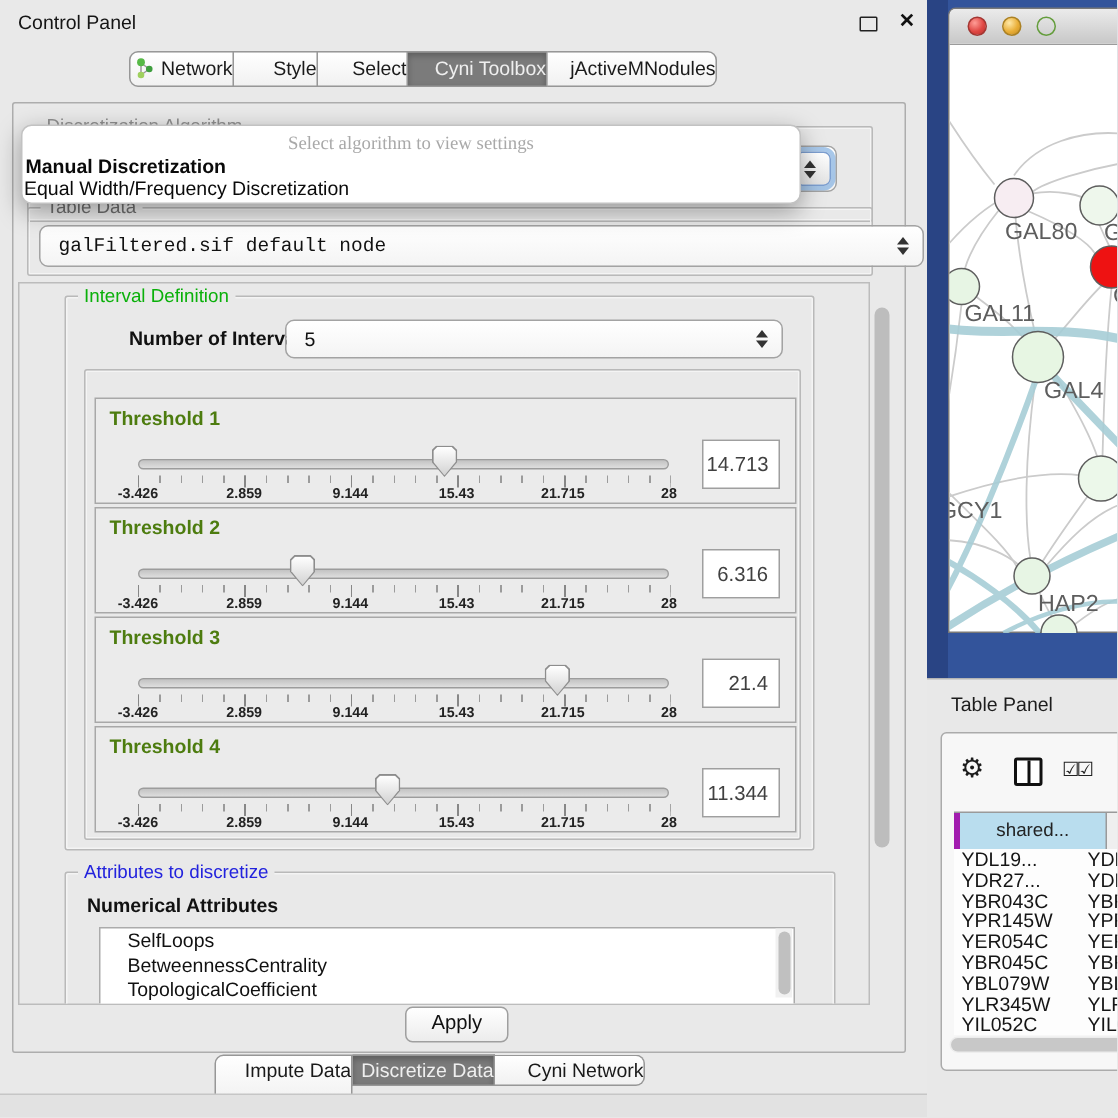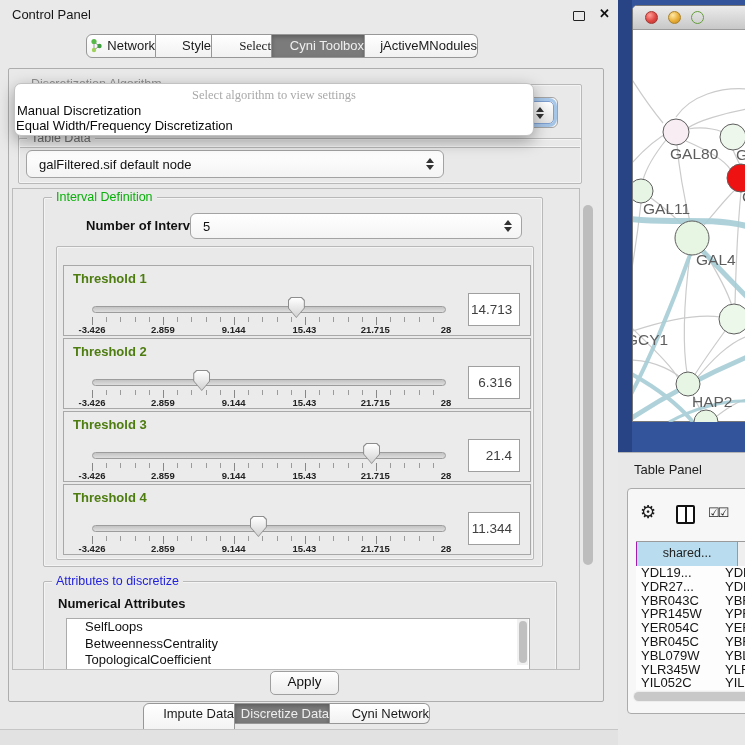--- a/index.html
+++ b/index.html
@@ -37,28 +37,28 @@
   .combo{position:absolute;box-sizing:border-box;background:linear-gradient(#ffffff,#f4f4f4);
          border:1px solid #a3a3a3;border-radius:6px;}
   .combo-text{position:absolute;left:12px;top:50%;transform:translateY(-50%);font-size:13px;color:#111;}
   .updown{position:absolute;right:8px;top:50%;transform:translateY(-50%);width:9px;height:12px;}
   .updown .up{position:absolute;left:0;top:0;width:0;height:0;border-left:4.5px solid transparent;border-right:4.5px solid transparent;border-bottom:5px solid #333;}
   .updown .dn{position:absolute;left:0;bottom:0;width:0;height:0;border-left:4.5px solid transparent;border-right:4.5px solid transparent;border-top:5px solid #333;}
   #algo-combo{left:26px;top:97px;width:532px;height:31px;z-index:1;}
   #algo-stepper{position:absolute;right:3px;top:3px;bottom:3px;width:22px;border-radius:5px;
       background:linear-gradient(#ffffff,#e3e3e3);border:1px solid #7d9fd0;
       box-shadow:0 0 0 3px rgba(110,163,220,.6);}
-  #tabledata-combo{left:26px;top:150px;width:418px;height:28px;}
+  #tabledata-combo{left:26px;top:150px;width:590px;height:28px;font-family:Liberation Mono, monospace;}
 
   
   #algo-popup{left:14px;top:83px;width:518px;height:51px;background:#ffffff;border:1px solid #c2c2c2;
       border-radius:7px;box-shadow:0 5px 16px rgba(0,0,0,.35);z-index:60;}
   #popup-prompt{position:absolute;left:0;right:0;top:4px;text-align:center;font-size:12.5px;color:#a9a9a9;font-family:Liberation Serif, serif;}
   .popup-opt{position:absolute;left:8px;font-size:13px;color:#0a0a0a;white-space:nowrap;}
-  #popup-opt0{top:19px;font-weight:normal;left:2px;}
+  #popup-opt0{top:19px;font-weight:bold;left:2px;}
   #popup-opt1{top:34px;left:1px;}
 
   
   #viewport{left:12px;top:188px;width:566px;height:480px;border:1px solid #bcbcbc;overflow:hidden;background:#e9e9e9;}
   #cp-scrollbar{left:580px;top:190px;width:16px;height:478px;}
   #cp-scrollbar .sb-thumb{position:absolute;left:3px;top:15px;width:10px;height:360px;border-radius:5px;background:#bdbdbd;}
 
   #interval-group{left:30px;top:8px;width:500px;height:370px;}
   #noi-label{left:42px;top:20px;font-size:13px;font-weight:bold;color:#111;}
   #noi-spinner{left:146px;top:15px;width:332px;height:26px;}
@@ -116,21 +116,21 @@
   #table-panel-region{left:0;top:452px;width:127px;height:293px;background:#e8e8e8;border-top:1px solid #b5b5b5;}
   #tp-title{left:16px;top:9px;font-size:13px;color:#1c1c1c;position:absolute;}
   #tp-panel{position:absolute;left:9px;top:35px;width:140px;height:226px;background:#f7f7f7;
       border:1px solid #ababab;border-radius:4px;box-sizing:border-box;overflow:hidden;}
   #gear-icon{position:absolute;left:12px;top:12px;font-size:18px;color:#1c1c1c;}
   #split-columns-icon{position:absolute;left:48px;top:16px;width:15px;height:15px;border:2px solid #111;border-radius:2px;background:#fff;}
   #split-columns-icon .divider{position:absolute;left:6.5px;top:0;width:2px;height:100%;background:#111;}
   #checks-icon{position:absolute;left:80px;top:16px;font-size:13px;letter-spacing:-2px;color:#222;}
   #tp-header{position:absolute;left:8px;top:52px;right:0;height:25px;display:flex;border-top:1px solid #9a9a9a;border-bottom:1px solid #9a9a9a;}
   .hc{box-sizing:border-box;font-size:12.5px;color:#222;line-height:23px;}
-  .hc.c0{width:104px;background:var(--header-cell-blue,#b9ddee);text-align:center;border-left:1px solid #a21caf;border-right:1px solid #9a9a9a;}
+  .hc.c0{width:104px;background:var(--header-cell-blue,#b9ddee);text-align:center;border-left:4px solid #a21caf;border-right:1px solid #9a9a9a;}
   .hc.c1{flex:1;background:#efefef;padding-left:14px;}
   #tp-body{position:absolute;left:8px;top:77px;right:0;height:124px;overflow:hidden;background:#fdfdfd;}
   .trow{display:flex;height:13.8px;line-height:13.8px;font-size:13px;color:#151515;}
   .tcell{box-sizing:border-box;white-space:nowrap;overflow:hidden;}
   .tcell.c0{width:82px;padding-left:5px;}
   .tcell.c1{flex:1;padding-left:7px;}
   #tp-hscroll{position:absolute;left:5px;top:202px;right:3px;height:11px;background:#ededed;border-radius:6px;}
   #tp-hscroll .sb-thumb{position:absolute;left:1px;top:1px;width:96%;height:9px;border-radius:5px;background:#c8c8c8;}
 </style>
 </head>
@@ -150,21 +150,21 @@
       <svg class="net-ic" width="13" height="15" viewBox="0 0 13 15">
           <line x1="4" y1="4" x2="9.5" y2="8" stroke="#9a9a9a"></line>
           <line x1="4" y1="12" x2="9.5" y2="8" stroke="#9a9a9a"></line>
           <line x1="4" y1="4" x2="4" y2="12" stroke="#9a9a9a"></line>
           <circle cx="4" cy="3.5" r="2.6" fill="#57b947"></circle>
           <circle cx="4" cy="12" r="2.2" fill="#9fd05e"></circle>
           <circle cx="9.5" cy="8" r="2.2" fill="#3e9e3e"></circle>
         </svg><span>Network</span>
     </div>
     <div class="seg abs" style="left:156px;top:34px;width:56px;"><span>Style</span></div>
-    <div class="seg abs" style="left:212px;top:34px;width:60px;font-family:Liberation Serif, serif;"><span>Select</span></div>
+    <div class="seg abs" style="left:212px;top:34px;width:60px;"><span>Select</span></div>
     <div class="seg selected abs" style="left:272px;top:34px;width:93px;"><span>Cyni Toolbox</span></div>
     <div class="seg last abs" style="left:365px;top:34px;width:113px;"><span>jActiveMNodules</span></div>
 
     <div id="outer-panel" class="abs"></div>
 
     <div class="group abs" style="left:18px;top:84px;width:564px;height:64px;">
       <span class="gtitle gray">Discretization Algorithm</span>
     </div>
     <div id="algo-combo" class="combo abs">
       <div id="algo-stepper">

